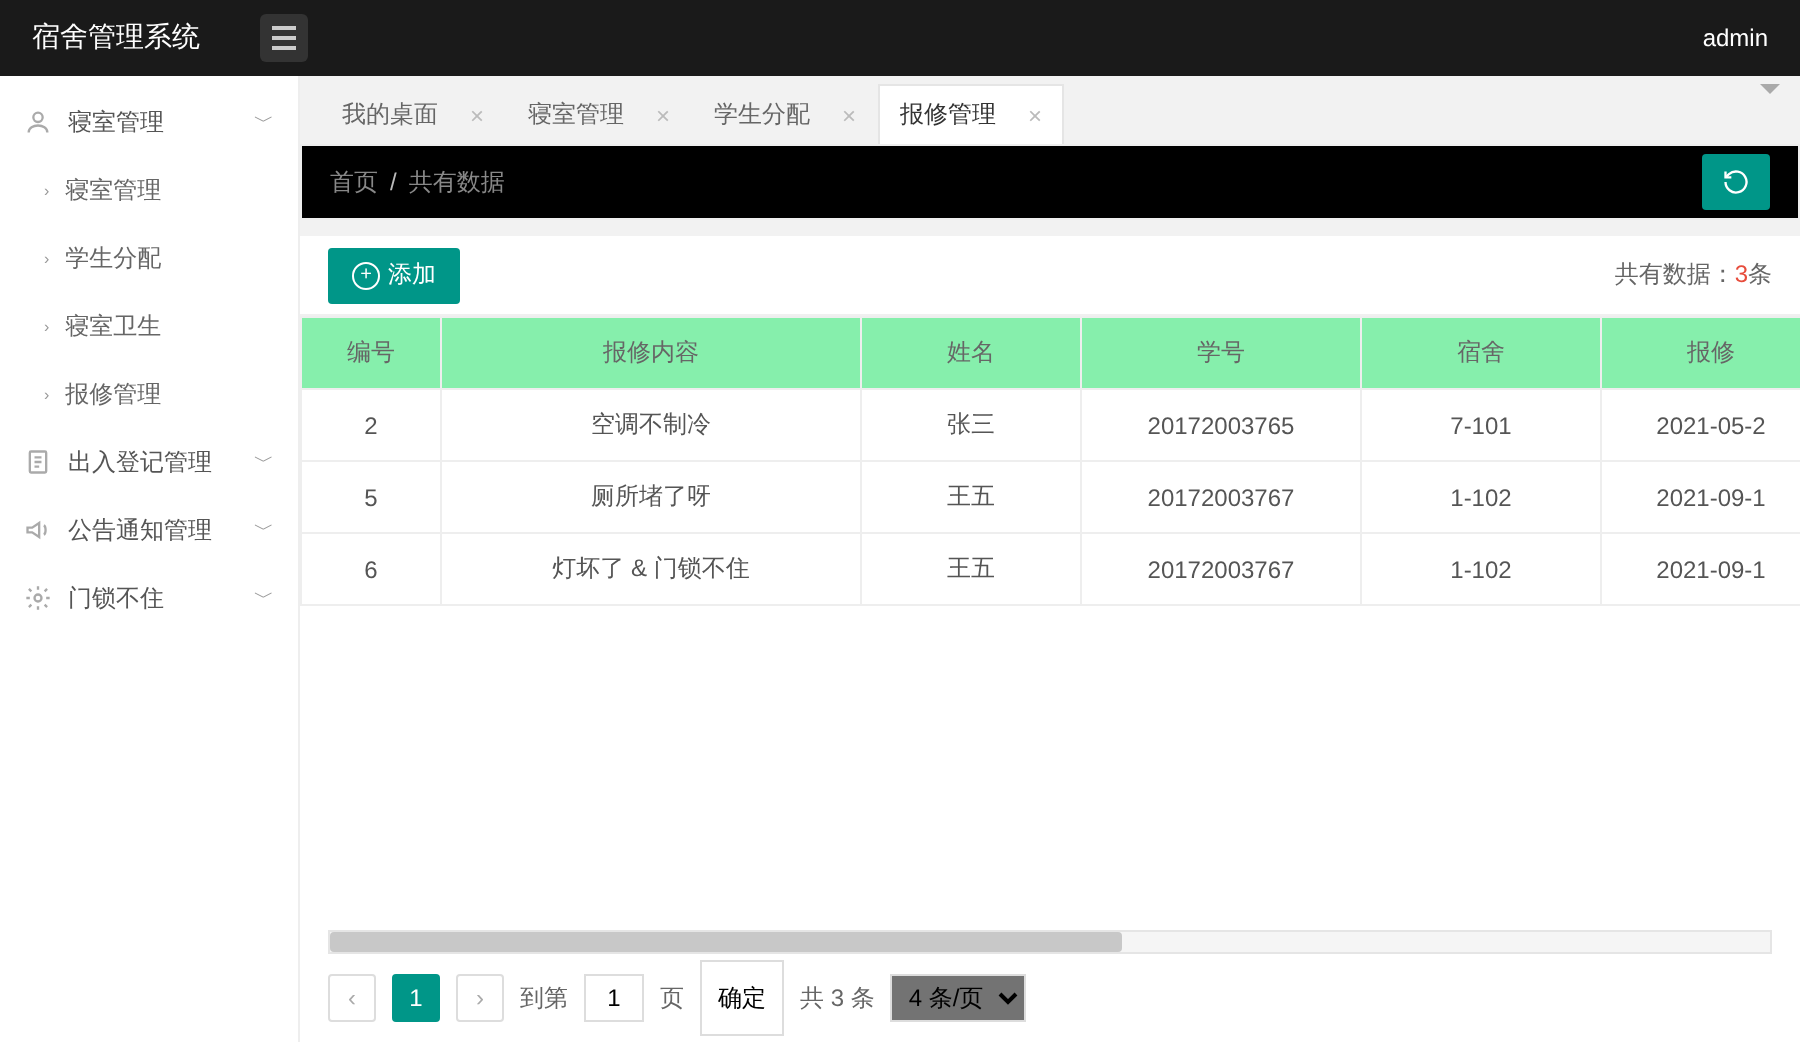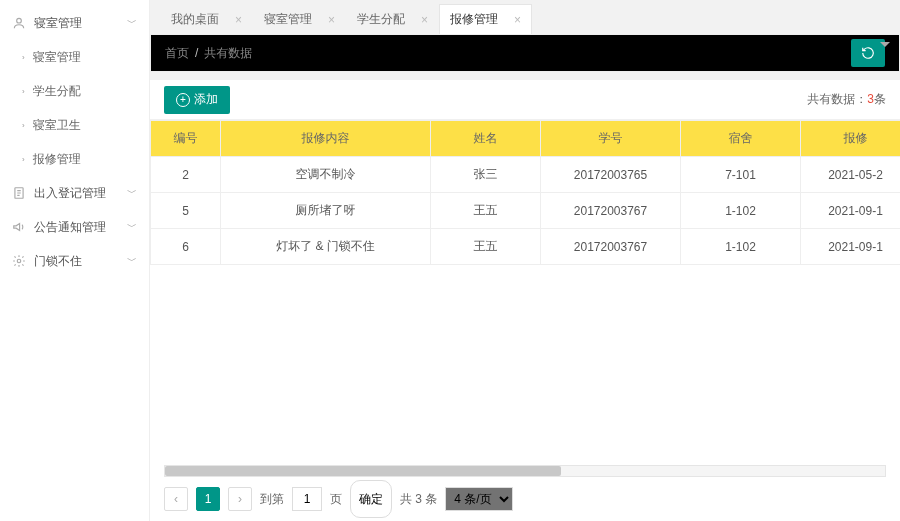--- a/index.html
+++ b/index.html
@@ -33,37 +33,49 @@
 .refresh-btn{margin-left:auto;width:34px;height:28px;background:#009688;display:flex;align-items:center;justify-content:center;color:#fff;border-radius:2px;cursor:pointer}
 .content{flex:1;display:flex;flex-direction:column;background:#fff;margin:0 0 0 0;min-height:0}
 .toolbar{height:40px;display:flex;align-items:center;padding:0 14px;border-bottom:1px solid #f0f0f0}
 .add-btn{background:#009688;color:#fff;height:28px;display:flex;align-items:center;padding:0 12px;border-radius:2px;cursor:pointer;gap:4px}
 .add-btn .plus{display:inline-flex;width:14px;height:14px;border:1px solid #fff;border-radius:50%;align-items:center;justify-content:center;font-size:10px;line-height:1}
 .count-txt{margin-left:auto;color:#666}
 .count-txt .num{color:#e74c3c}
 .table-wrap{flex:1;overflow:hidden;display:flex;flex-direction:column}
 table{width:100%;border-collapse:collapse;table-layout:fixed}
 th,td{border:1px solid #eee;padding:9px 8px;text-align:center;color:#555;font-weight:normal;white-space:nowrap;overflow:hidden}
-th{background:#fde047;color:#666}
+th{background:#86efac;color:#666}
 .col-id{width:70px}.col-content{width:210px}.col-name{width:110px}.col-sid{width:140px}.col-room{width:120px}.col-date{width:110px}
 .hscroll{height:12px;background:#f5f5f5;border:1px solid #e5e5e5;position:relative;margin:0 14px}
 .hscroll .thumb{position:absolute;left:0;top:0;height:10px;width:55%;background:#c8c8c8;border-radius:2px}
 .pager{height:44px;display:flex;align-items:center;padding:0 14px;gap:8px;color:#666}
 .pg-btn{width:24px;height:24px;border:1px solid #ddd;display:flex;align-items:center;justify-content:center;color:#aaa;cursor:pointer;border-radius:2px}
 .pg-btn.active{background:#009688;color:#fff;border-color:#009688}
 .pg-input{width:30px;height:24px;border:1px solid #ddd;text-align:center}
-.pg-confirm{height:38px;padding:0 8px;border:1px solid #ddd;background:#fff;cursor:pointer;border-radius:10px}
+.pg-confirm{height:38px;padding:0 8px;border:1px solid #ddd;background:#fff;cursor:pointer;border-radius:0}
 .pg-select{height:24px;border:1px solid #ddd;padding:0 4px;background:#737373}
 svg{display:block}
 </style>
 </head>
 <body>
 
 <div class="app">
 
+  <div class="topbar">
+    <div class="sys-title">宿舍管理系统</div>
+    <div class="menu-toggle">
+      <span></span>
+        <span></span>
+        <span></span>
+    </div>
+    <div class="topbar-spacer"></div>
+    <div class="user">
+      <span>admin</span>
+    </div>
+  </div>
   <div class="chev-wrap">
       <div class="chev-down"></div>
     </div>
 
   <div class="body">
     <div class="sidebar">
       <div class="nav-item">
         <svg class="nav-icon" viewBox="0 0 24 24" fill="none" stroke="#666" stroke-width="2">
             <circle cx="12" cy="8" r="4"></circle>
             <path d="M4 21c0-4 4-6 8-6s8 2 8 6"></path>

